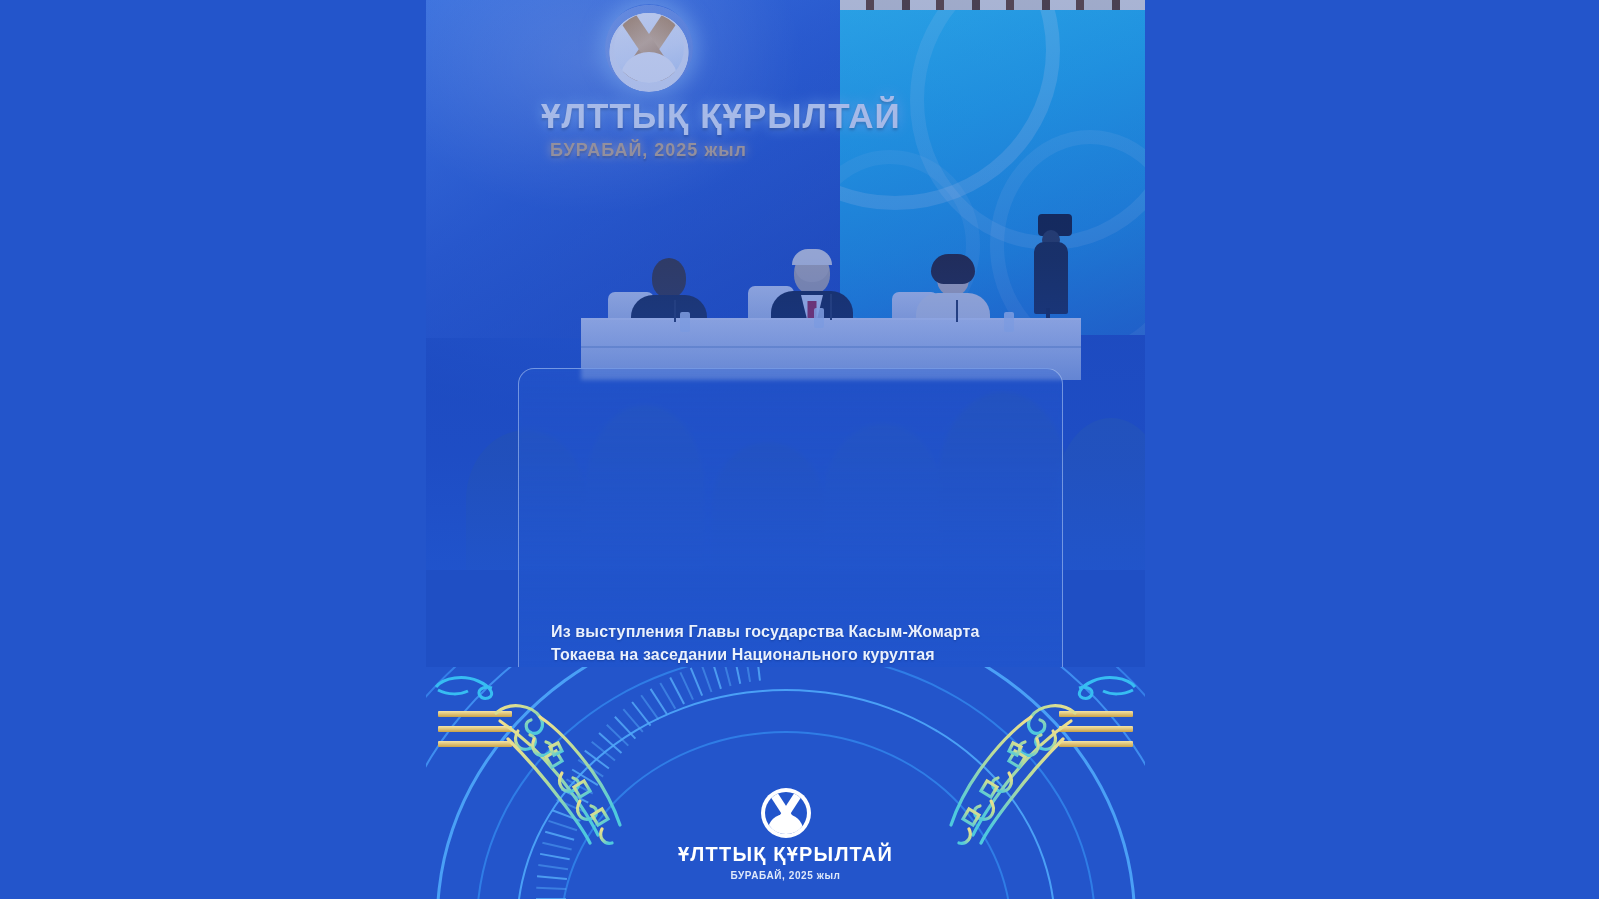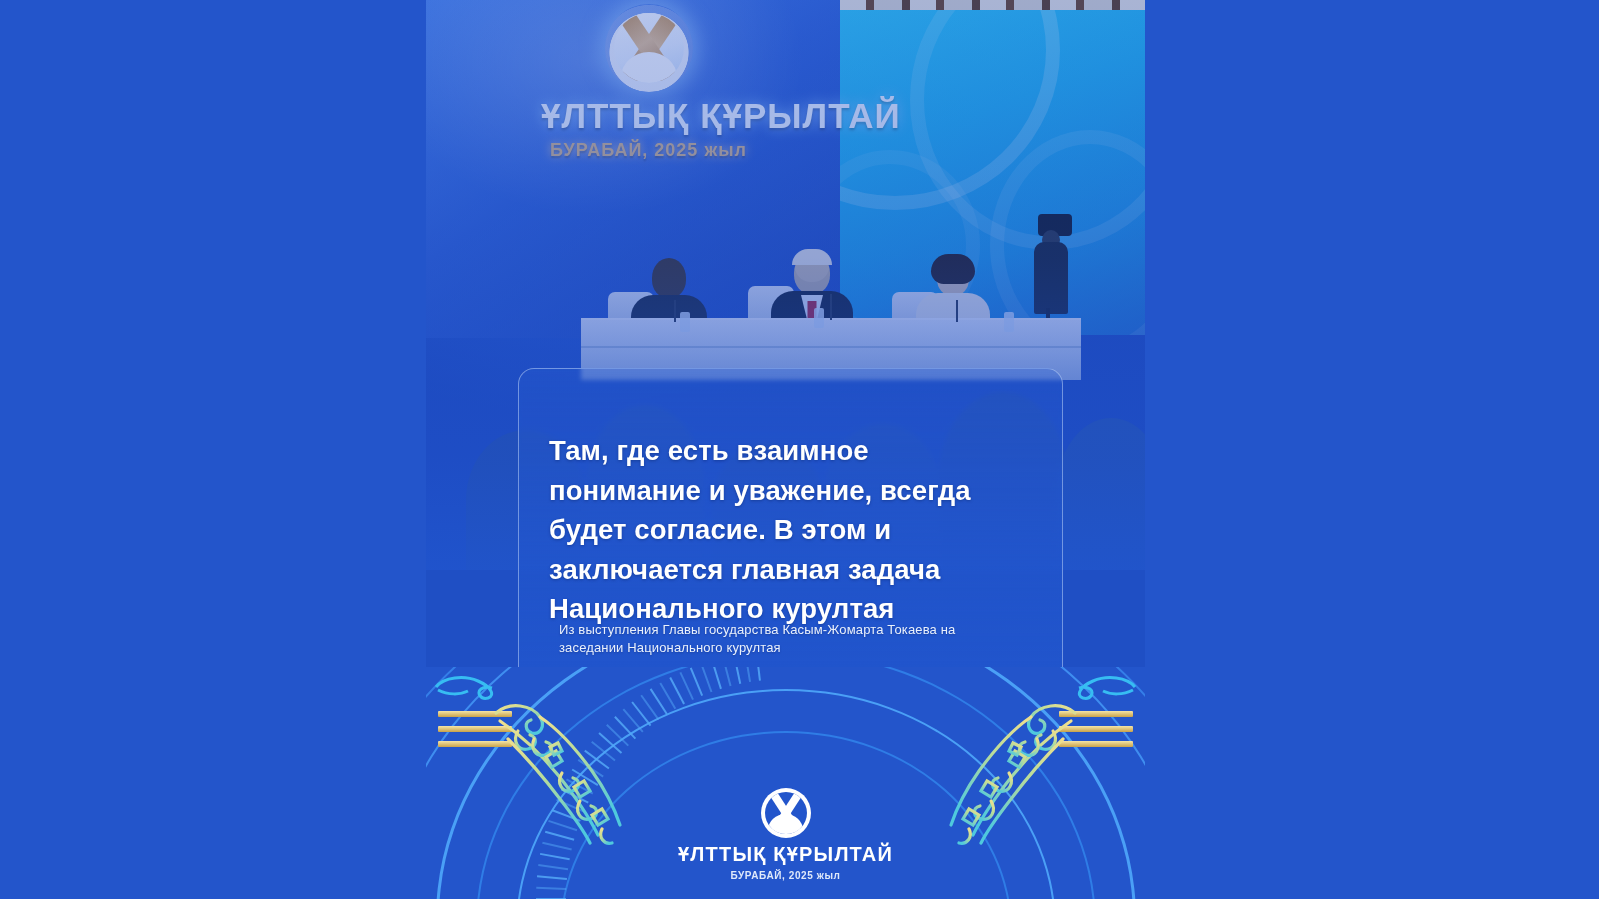--- a/index.html
+++ b/index.html
@@ -153,22 +153,22 @@
     border-bottom:none;
     background:linear-gradient(180deg, rgba(40,92,210,.30) 0%, rgba(35,86,205,.55) 35%, rgba(33,85,204,.88) 72%, rgba(33,85,204,1) 100%);
     backdrop-filter:blur(2px);
     padding:62px 34px 0 30px;
   }
   .quote-text{
     color:#ffffff; font-size:27.5px; font-weight:700; line-height:1.44;
     letter-spacing:.1px; text-shadow:0 1px 3px rgba(0,20,70,.35);
   }
   .quote-attr{
-    position:absolute; left:40px; top:252px; width:440px;
-    color:#eaf1fd; font-size:13px; font-weight:400; line-height:1.41;
+    position:absolute; left:32px; top:252px; width:440px;
+    color:#eaf1fd; font-size:16px; font-weight:700; line-height:1.41;
     letter-spacing:.15px; text-shadow:0 1px 2px rgba(0,20,70,.3);
   }
 
   
   .bottom-band{
     position:absolute; left:0; bottom:0; width:719px; height:232px;
     background:#2355cb; overflow:hidden;
   }
   .arc{
     position:absolute; border-radius:50%; border-style:solid; border-color:#3f8ef0;
@@ -307,21 +307,20 @@
       <div class="aud" style="left:160px; width:118px; height:165px; background:#2a57a6;"></div>
       <div class="aud" style="left:286px; width:112px; height:128px; background:#285099;"></div>
       <div class="aud" style="left:398px; width:118px; height:146px; background:#2a57a6;"></div>
       <div class="aud" style="left:512px; width:130px; height:178px; background:#28529e;"></div>
       <div class="aud" style="left:630px; width:110px; height:152px; background:#2a5aa8;"></div>
 
       <div class="photo-tint"></div>
     </div>
 
     <div class="quote-card">
-      <div class="quote-text">Там, где есть взаимное понимание и уважение, всегда будет согласие. В этом и заключается главная задача Национального курултая</div>
       <div class="quote-attr">Из выступления Главы государства Касым-Жомарта Токаева на заседании Национального курултая</div>
     </div>
 
     <div class="bottom-band">
       <div class="arc a6"></div>
       <div class="arc a5"></div>
       <div class="arc a1"></div>
       <div class="arc a2"></div>
       <div class="arc a3"></div>
       <div class="arc a4"></div>

